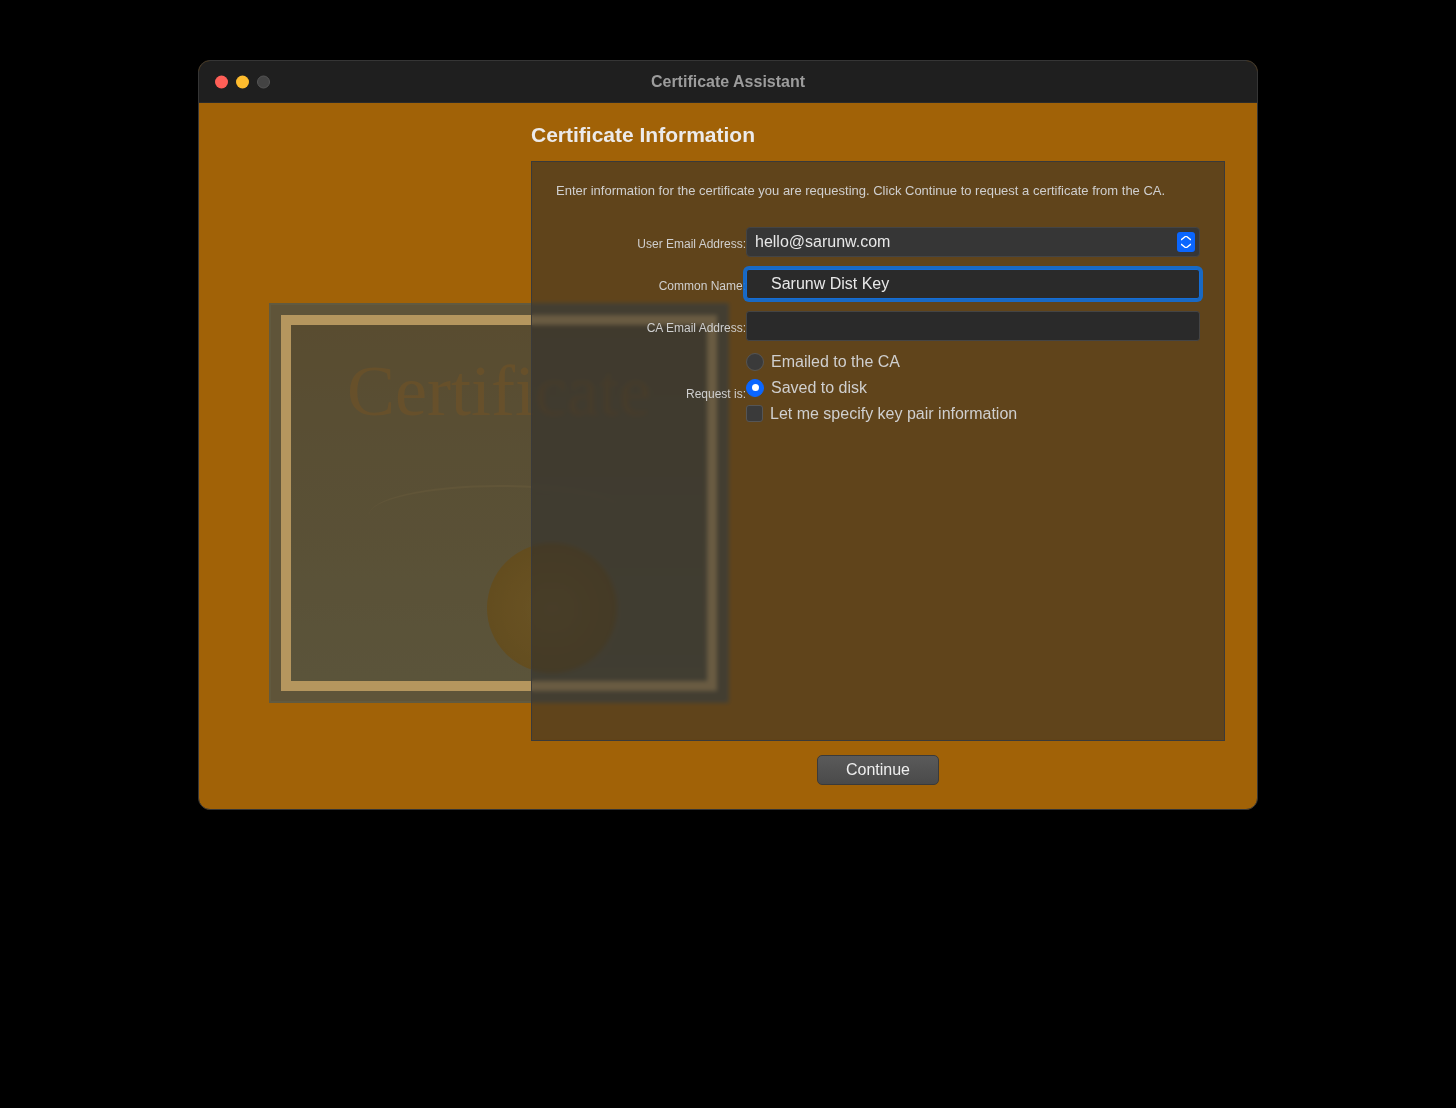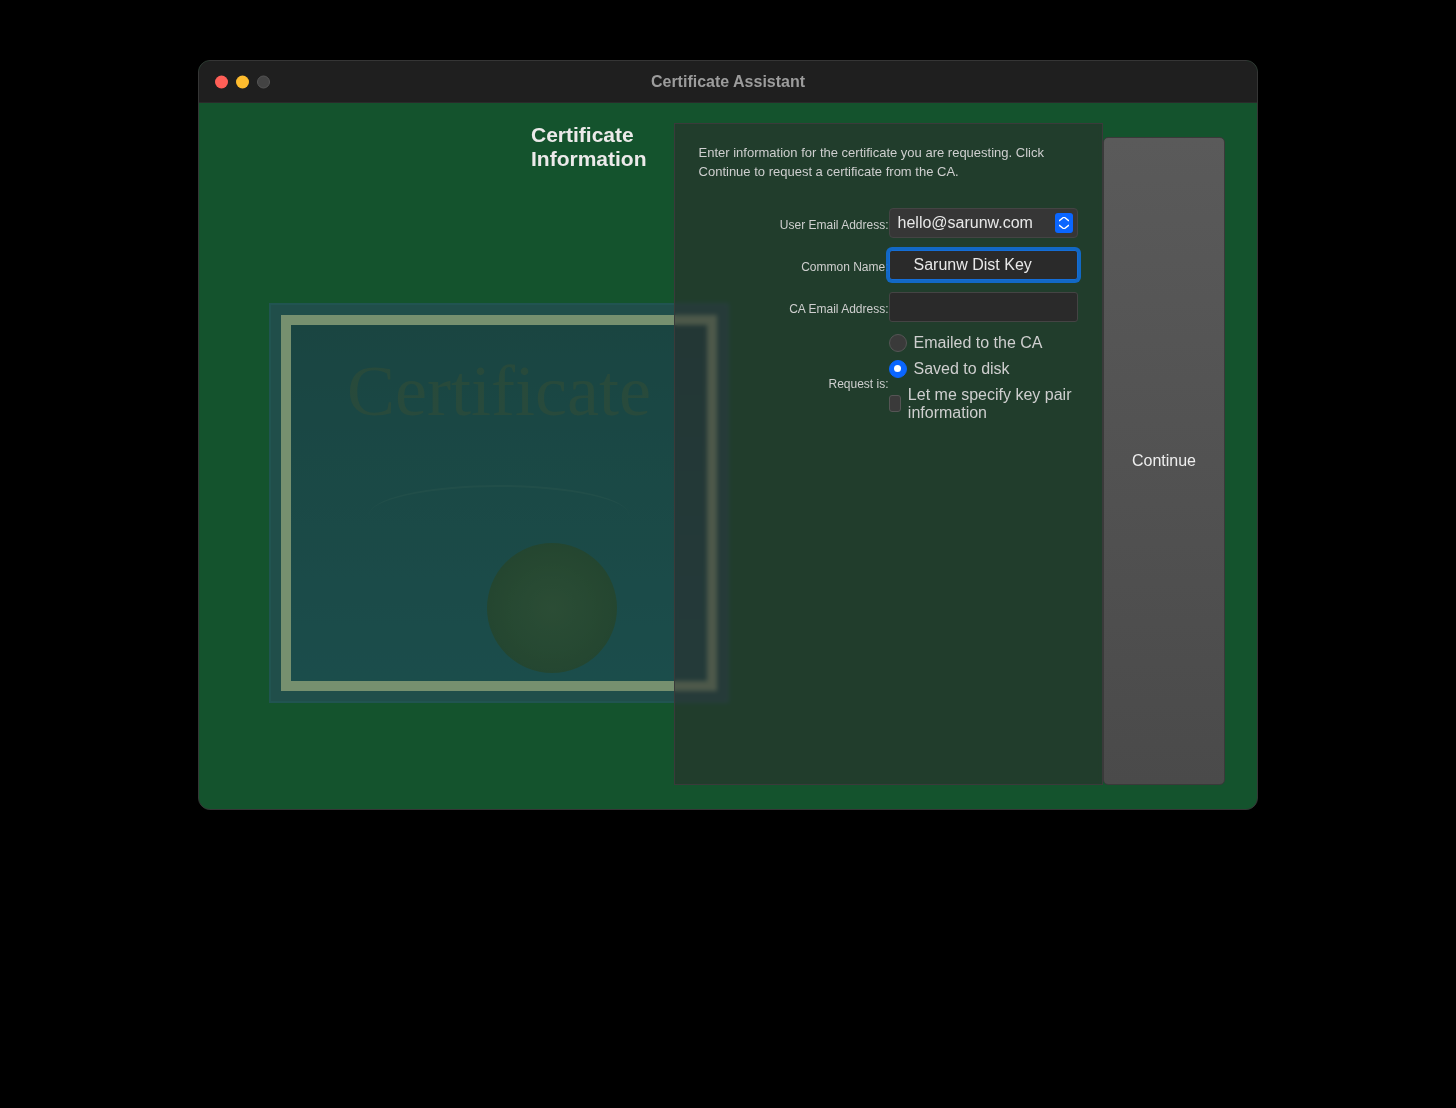--- a/index.html
+++ b/index.html
@@ -9,21 +9,21 @@
     background: #000;
     font-family: -apple-system, BlinkMacSystemFont, "Helvetica Neue", Arial, sans-serif;
     display: flex;
     align-items: flex-start;
     justify-content: center;
     padding-top: 60px;
   }
   .window {
     width: 1060px;
     height: 750px;
-    background: #14532d;
+    background: #a16207;
     border-radius: 12px;
     border: 1px solid #353535;
     box-shadow: 0 10px 40px rgba(0,0,0,0.7);
     display: flex;
     flex-direction: column;
     position: relative;
     overflow: hidden;
   }
   .titlebar {
     height: 42px;
@@ -110,21 +110,21 @@
     border-top: 2px solid #3a5567;
     border-radius: 50% 50% 0 0 / 100% 100% 0 0;
     opacity: 0.5;
   }
 
   .form-wrap {
     position: relative;
     z-index: 2;
     margin-left: 300px;
     display:flex;
-    flex-direction:row;
+    flex-direction:column;
     height: 100%;
   }
   .section-title {
     color: #eceaea;
     font-size: 21px;
     font-weight: 700;
     margin-bottom: 14px;
   }
   .panel {
     border: 1px solid #3a3a3a;
@@ -209,21 +209,21 @@
   .radio.selected { background:#0a66ff;border-color:#0a66ff; }
   .radio.selected::after {
     content:"";width:7px;height:7px;border-radius:50%;background:#fff;
   }
   .checkbox {
     width:17px;height:17px;border-radius:3px;
     border:1px solid #555;background:#3a3a3a;
   }
   .footer {
     display:flex;
-    justify-content:flex-end;
+    justify-content:center;
     margin-top: 14px;
   }
   .btn {
     background: #555;
     background: linear-gradient(180deg,#5a5a5a,#4a4a4a);
     border:1px solid #3a3a3a;
     color:#eee;
     font-size:16px;
     padding: 5px 28px;
     border-radius:5px;

